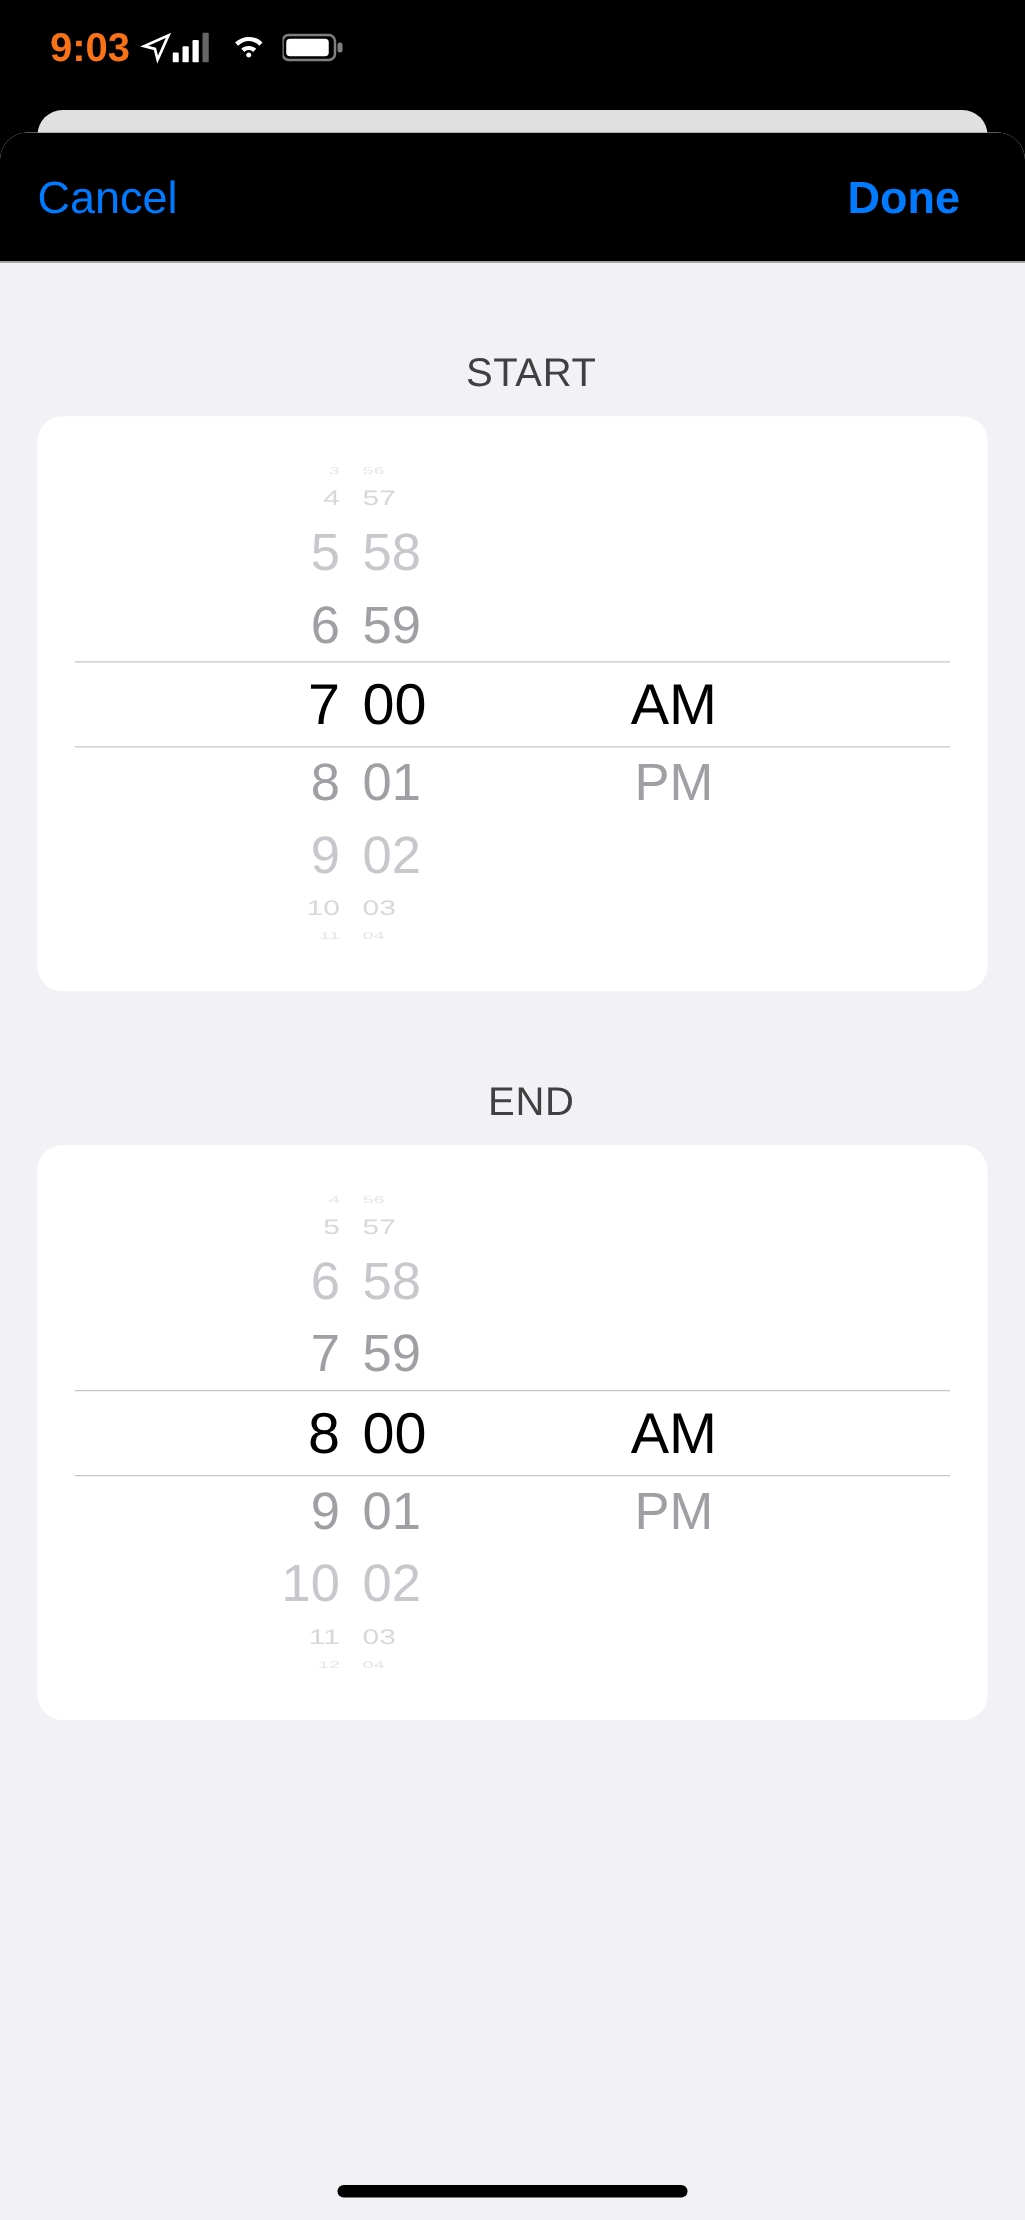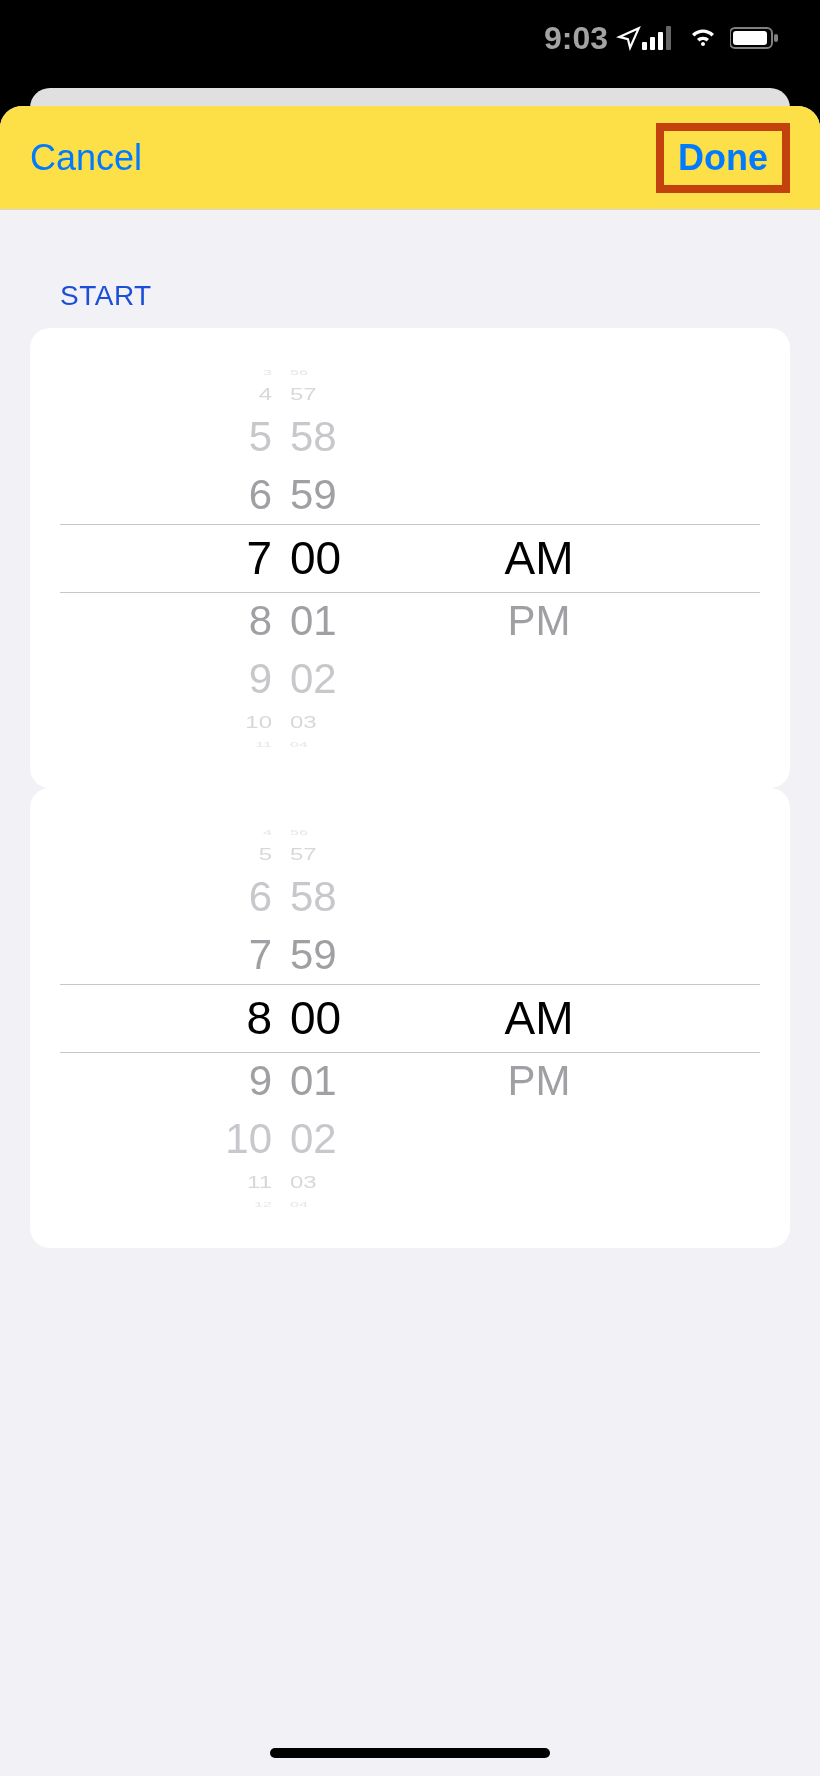--- a/index.html
+++ b/index.html
@@ -12,23 +12,23 @@
       width: 820px;
       height: 1776px;
       background: #000;
       position: relative;
       overflow: hidden;
     }
     .status-bar {
       height: 76px;
       display: flex;
       align-items: center;
-      justify-content: flex-end;
+      justify-content: flex-start;
       padding: 0 40px;
-      color: #a3a3a3;
+      color: #f97316;
     }
     .status-left {
       display: flex;
       align-items: center;
       gap: 8px;
       font-size: 32px;
       font-weight: 600;
     }
     .status-right {
       display: flex;
@@ -61,50 +61,51 @@
       top: 106px;
       left: 0;
       right: 0;
       bottom: 0;
       background: #f2f2f6;
       border-radius: 22px 22px 0 0;
       overflow: hidden;
     }
     .modal-header {
       height: 104px;
-      background: #fde047;
+      background: #000000;
       display: flex;
       align-items: center;
       justify-content: space-between;
       padding: 0 30px;
       border-bottom: 1px solid #d6d6d8;
     }
     .cancel-btn {
       font-size: 36px;
       color: #007aff;
       font-weight: 400;
     }
     .done-wrapper {
-      border: 8px solid #c2410c;
+      border: 8px solid #000000;
       padding: 6px 14px;
     }
     .done-btn {
       font-size: 36px;
       color: #007aff;
       font-weight: 600;
     }
     .section {
       padding: 0 30px;
     }
     .section-label {
-      font-size: 28px;
-      color: #1d4ed8;
+      font-size: 32px;
+      color: #404040;
       letter-spacing: 0.5px;
       padding: 70px 0 16px 30px;
       font-weight: 400;
+      text-align: center;
     }
     .picker-card {
       background: #fff;
       border-radius: 20px;
       height: 460px;
       position: relative;
       overflow: hidden;
     }
     .picker-columns {
       display: flex;
@@ -265,20 +266,21 @@
           <div class="picker-item near">PM</div>
           <div class="picker-item">&nbsp;</div>
           <div class="picker-item tiny">&nbsp;</div>
           <div class="picker-item tiny2">&nbsp;</div>
         </div>
       </div>
     </div>
   </div>
 
   <div class="section">
+    <div class="section-label">END</div>
     <div class="picker-card">
       <div class="selection-line top"></div>
       <div class="selection-line bottom"></div>
       <div class="picker-columns">
         <div class="picker-col col-hour">
           <div class="picker-item tiny2">4</div>
           <div class="picker-item tiny">5</div>
           <div class="picker-item">6</div>
           <div class="picker-item near">7</div>
           <div class="picker-item selected">8</div>

